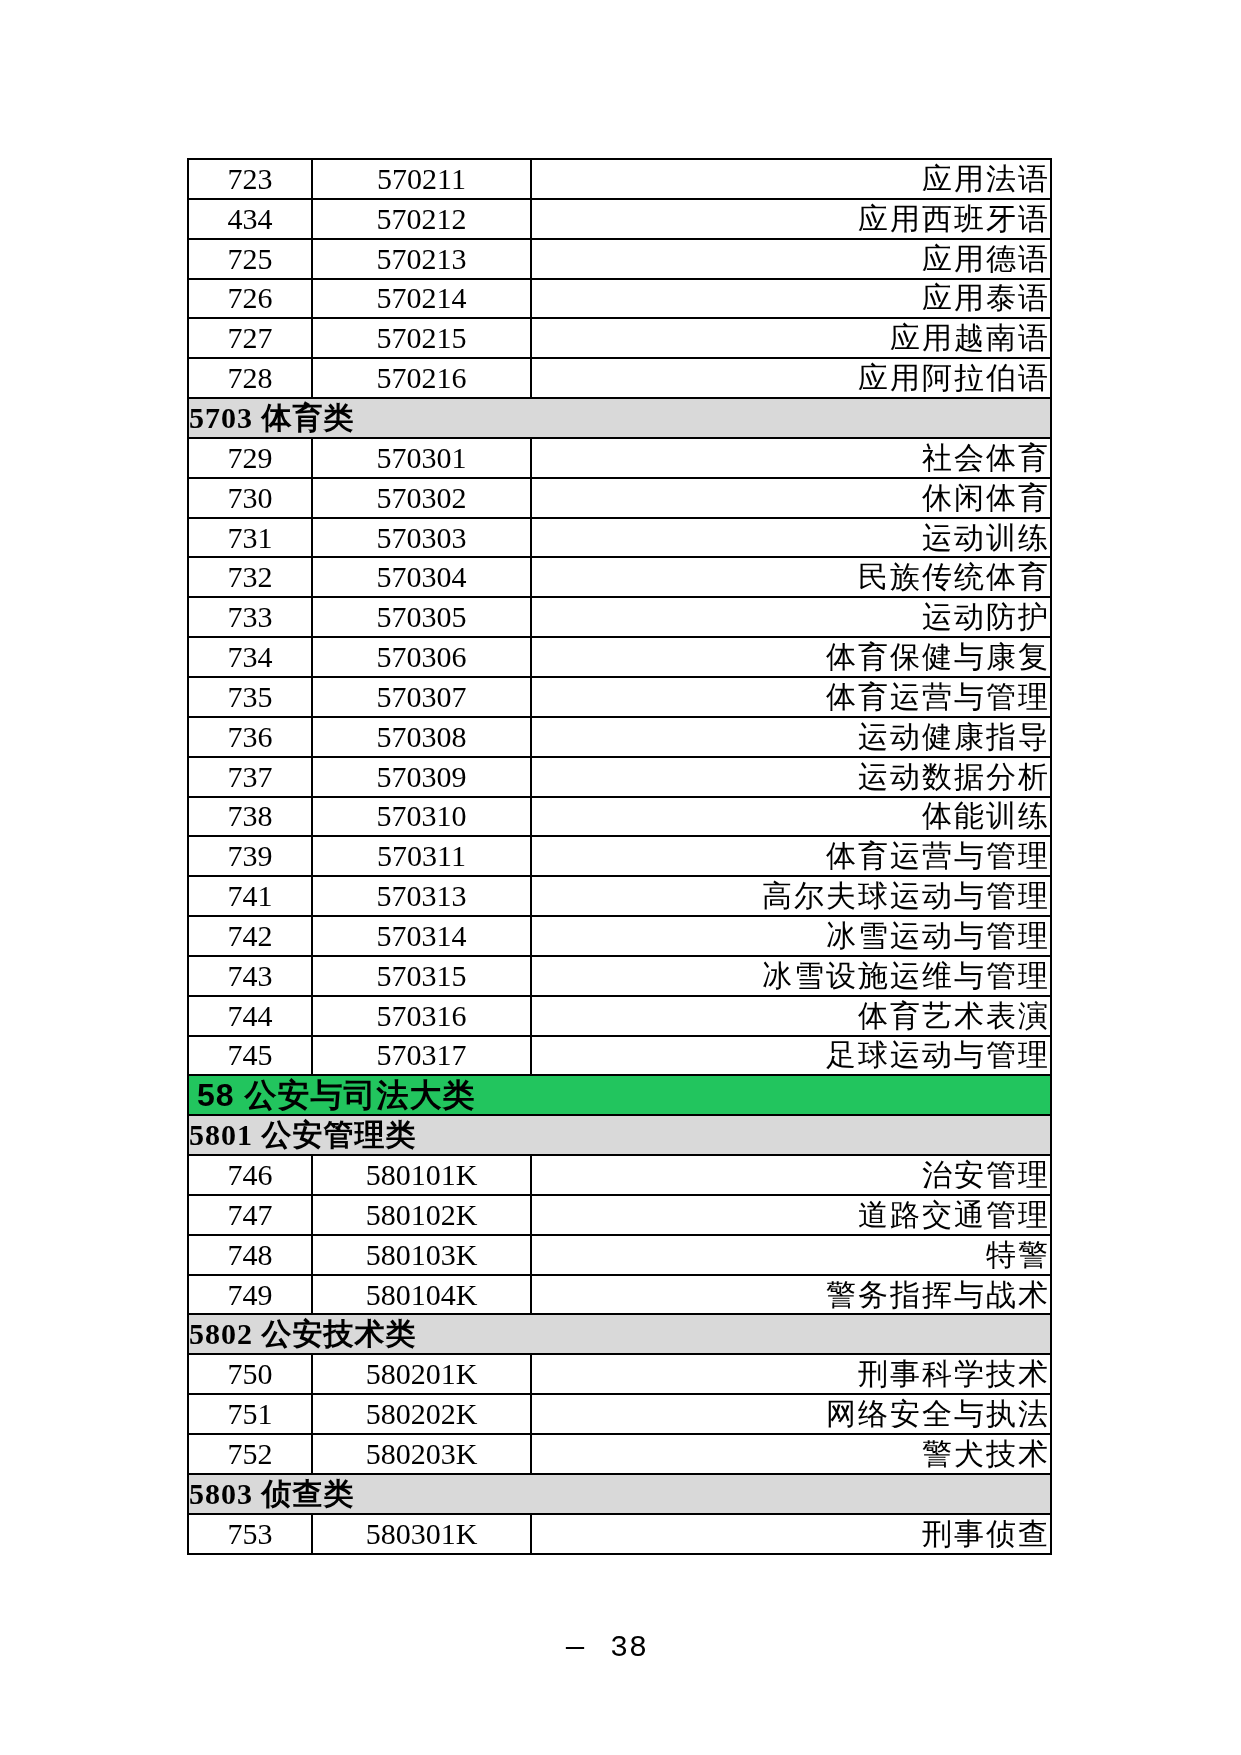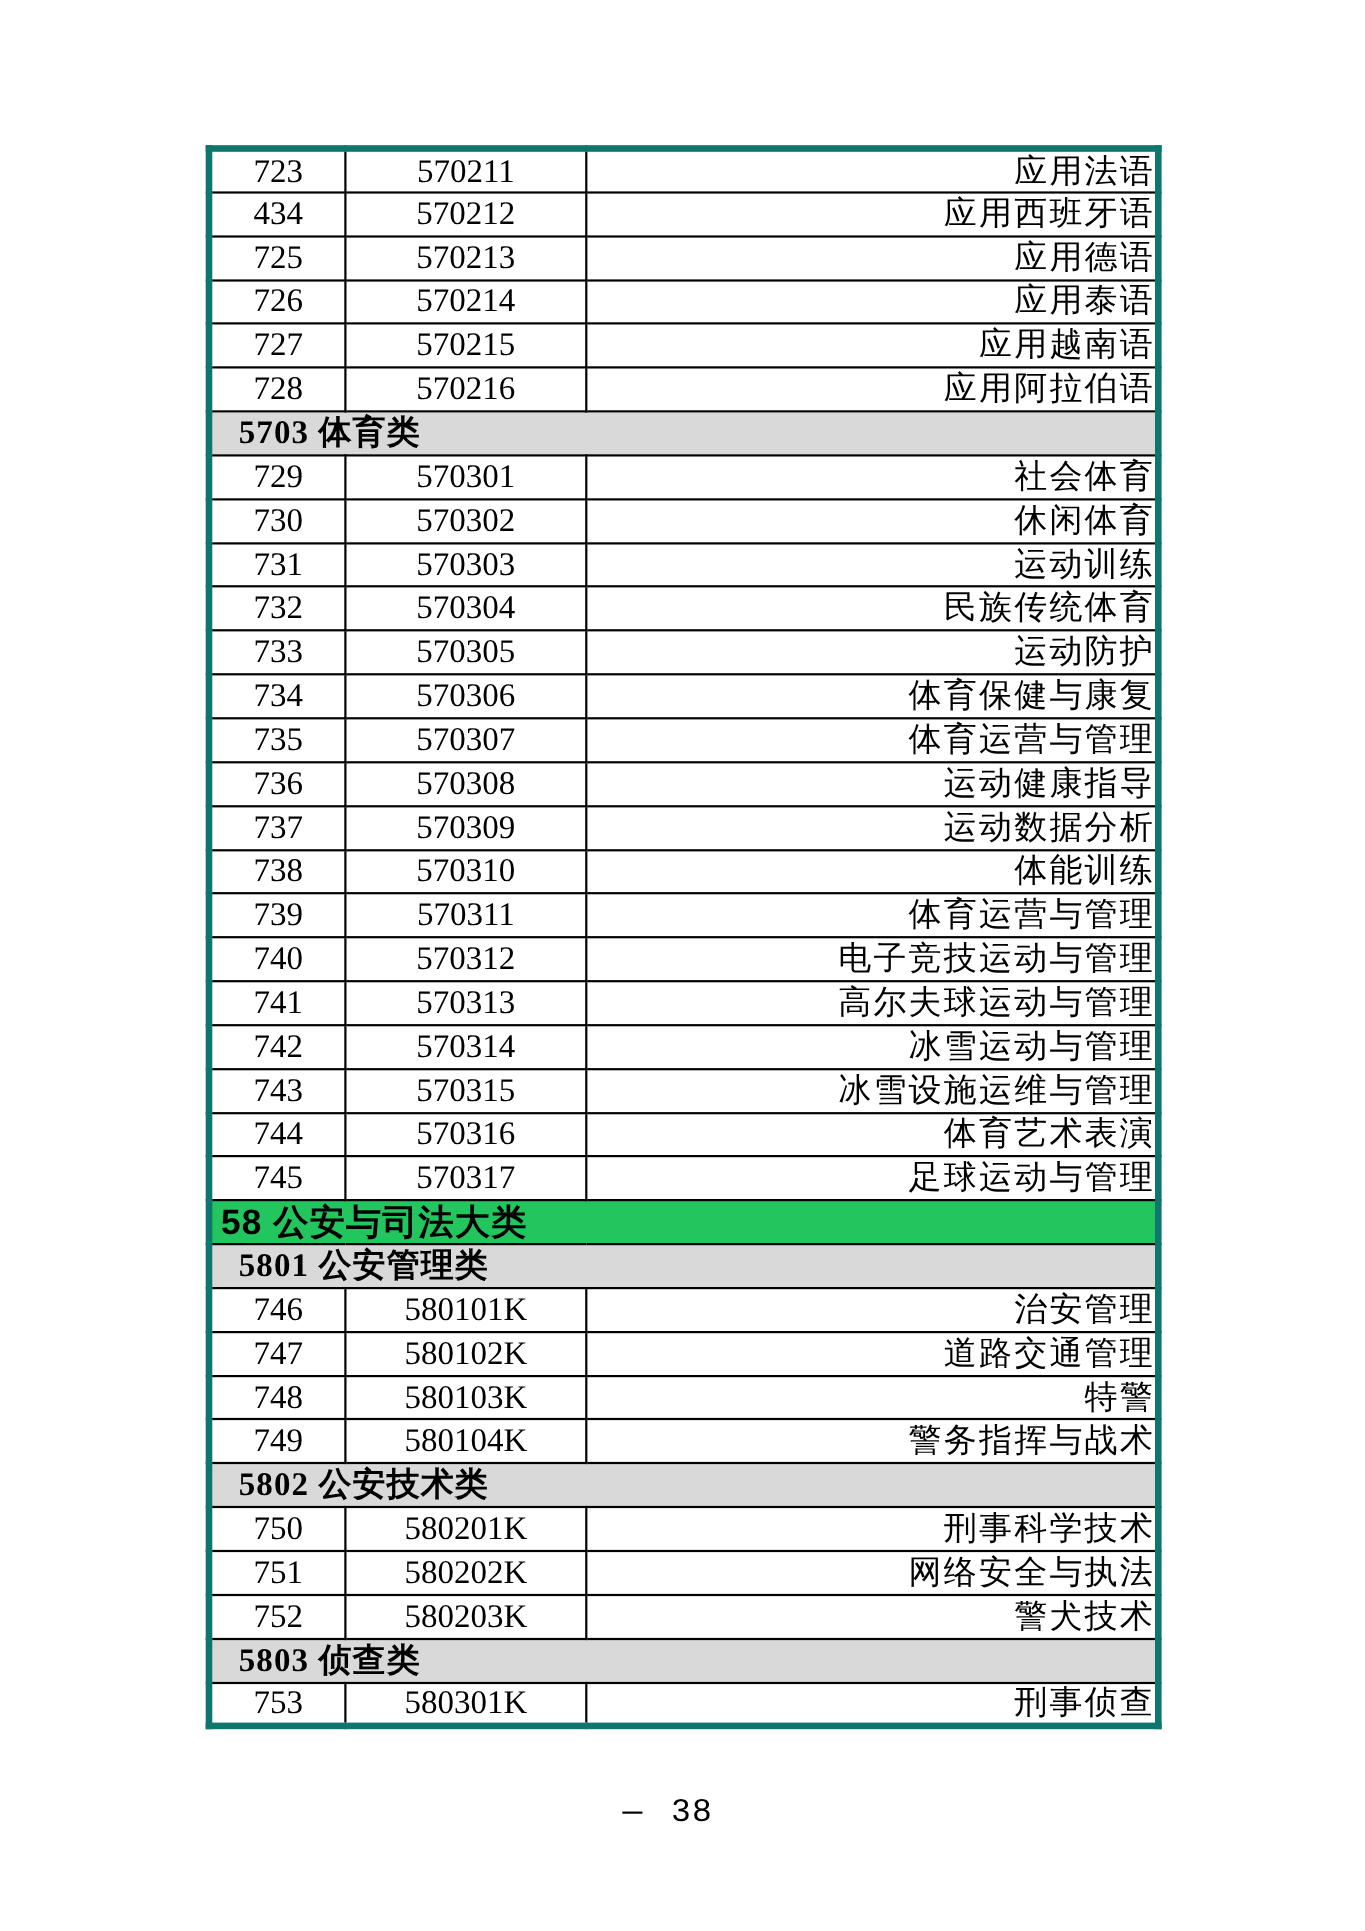--- a/index.html
+++ b/index.html
@@ -12,25 +12,25 @@
     width: 1241px;
     height: 1755px;
     background: #ffffff;
     overflow: hidden;
     font-family: "Liberation Serif", "DejaVu Serif", serif;
     color: #000000;
   }
   table.majors {
     position: absolute;
     left: 187px;
-    top: 132px;
+    top: 158px;
     width: 863px;
     border-collapse: collapse;
     table-layout: fixed;
-    border: 6px solid #0f766e;
+    border: 2px solid #0f766e;
   }
   table.majors td {
     border: 2px solid #000000;
     box-sizing: border-box;
     height: 39.85px;
     padding: 0;
     line-height: 1;
     font-size: 30px;
     vertical-align: middle;
     overflow: hidden;
@@ -41,21 +41,21 @@
   }
   td.name {
     text-align: right;
     padding-left: 10px;
     letter-spacing: 2px;
   }
   tr.section td {
     background: #d9d9d9;
     font-weight: bold;
     text-align: left;
-    padding-left: 24px;
+    padding-left: 0;
     letter-spacing: 1px;
   }
   tr.division td {
     background: #22c55e;
     font-weight: bold;
     font-size: 32px;
     font-family: "Liberation Sans", "DejaVu Sans", sans-serif;
     text-align: left;
     padding-left: 8px;
     letter-spacing: 1px;
@@ -166,25 +166,20 @@
           <td class="seq">738</td>
           <td class="code">570310</td>
           <td class="name">体能训练</td>
         </tr>
         <tr class="data">
           <td class="seq">739</td>
           <td class="code">570311</td>
           <td class="name">体育运营与管理</td>
         </tr>
         <tr class="data">
-          <td class="seq">740</td>
-          <td class="code">570312</td>
-          <td class="name">电子竞技运动与管理</td>
-        </tr>
-        <tr class="data">
           <td class="seq">741</td>
           <td class="code">570313</td>
           <td class="name">高尔夫球运动与管理</td>
         </tr>
         <tr class="data">
           <td class="seq">742</td>
           <td class="code">570314</td>
           <td class="name">冰雪运动与管理</td>
         </tr>
         <tr class="data">

